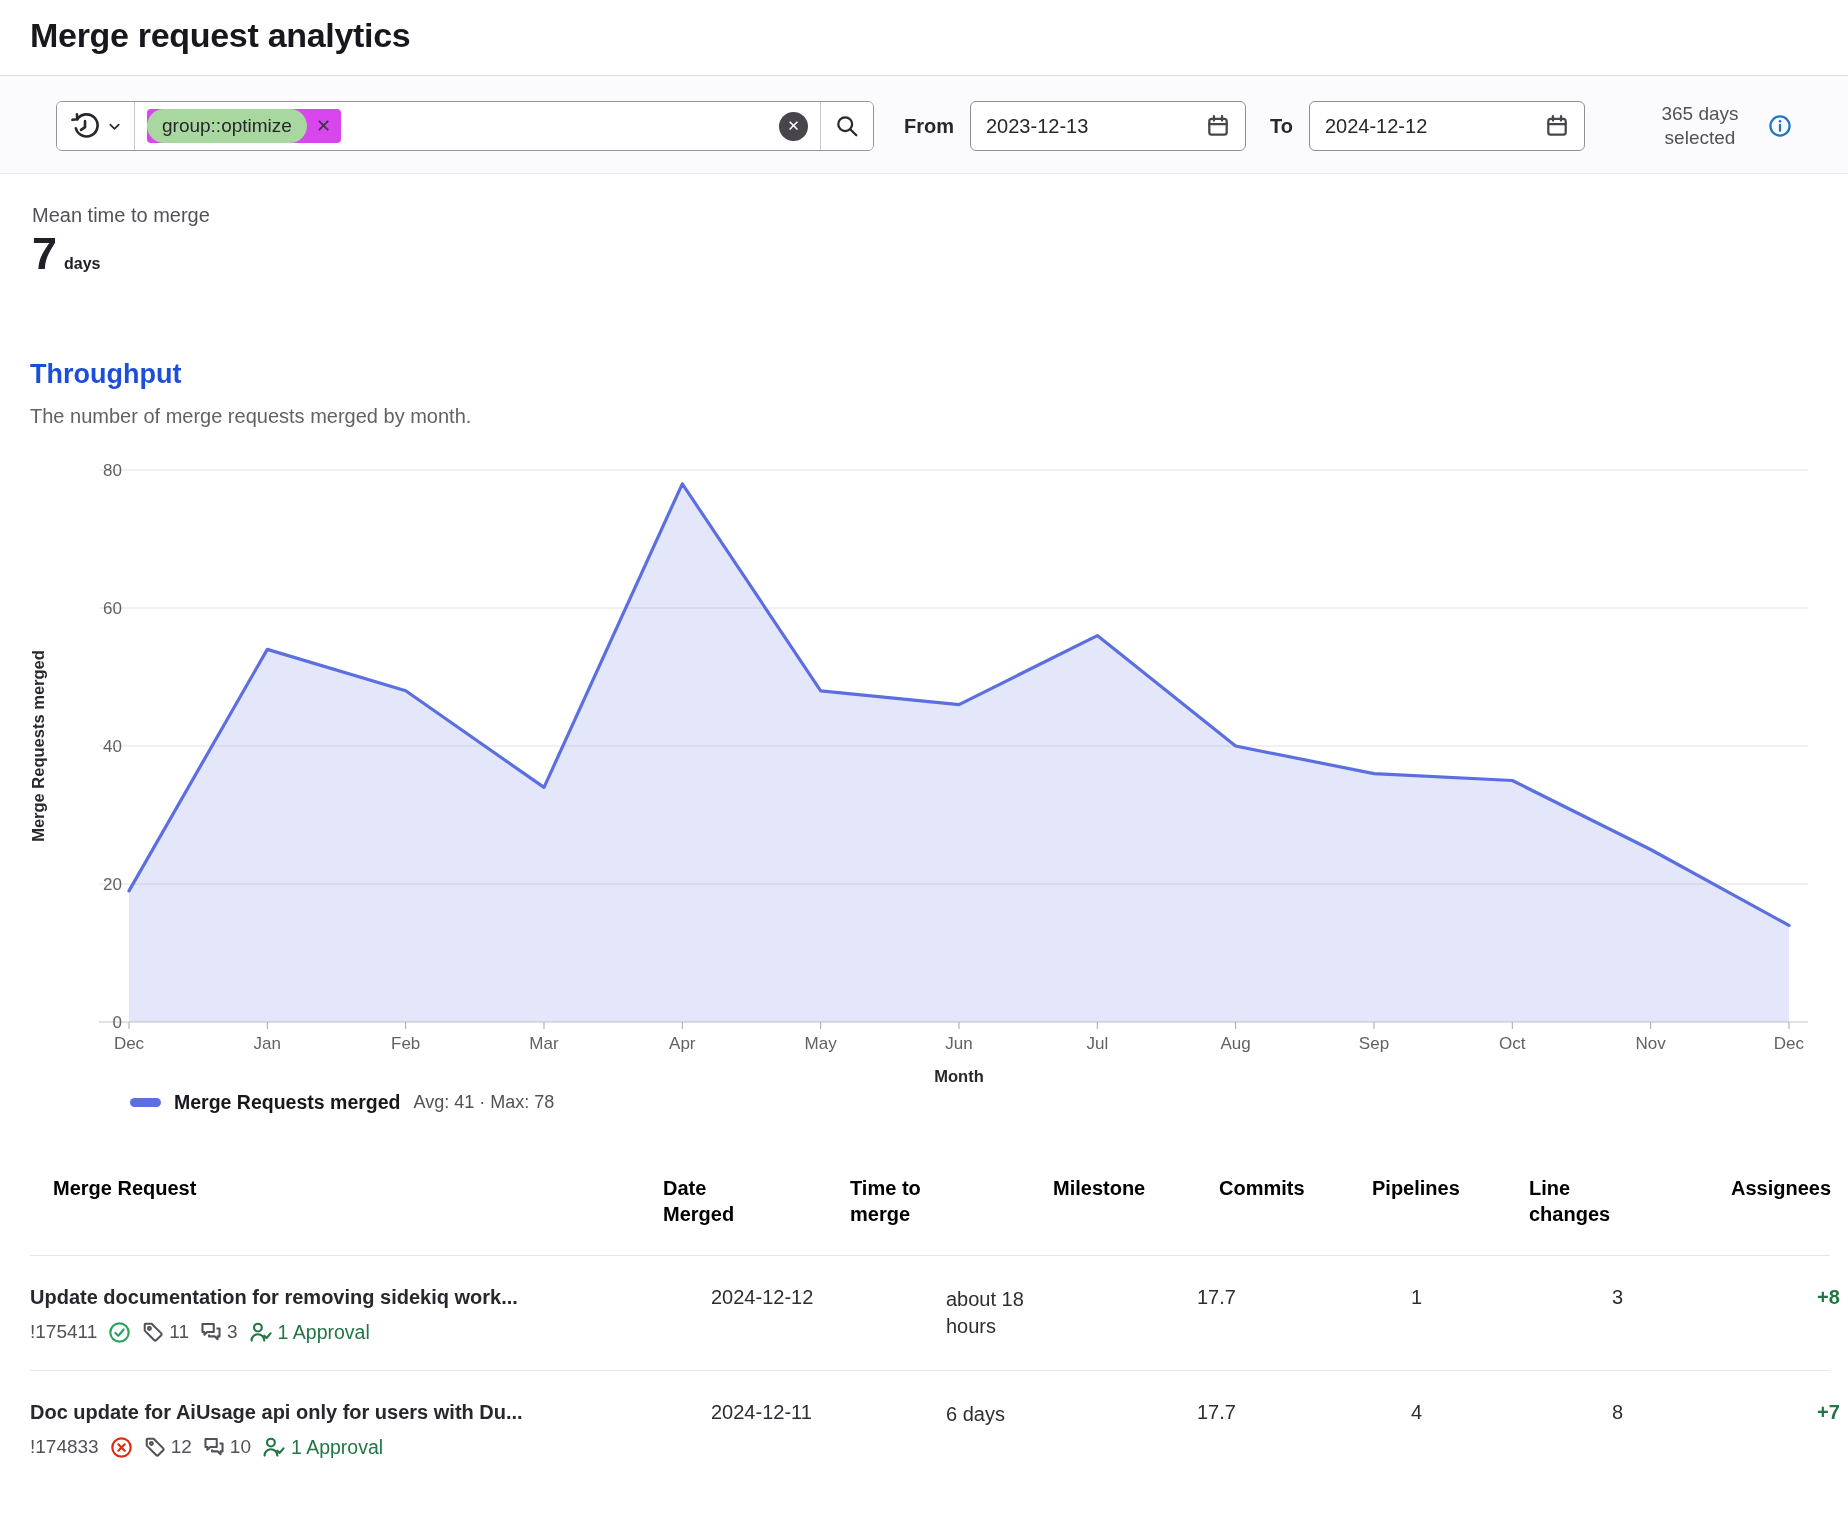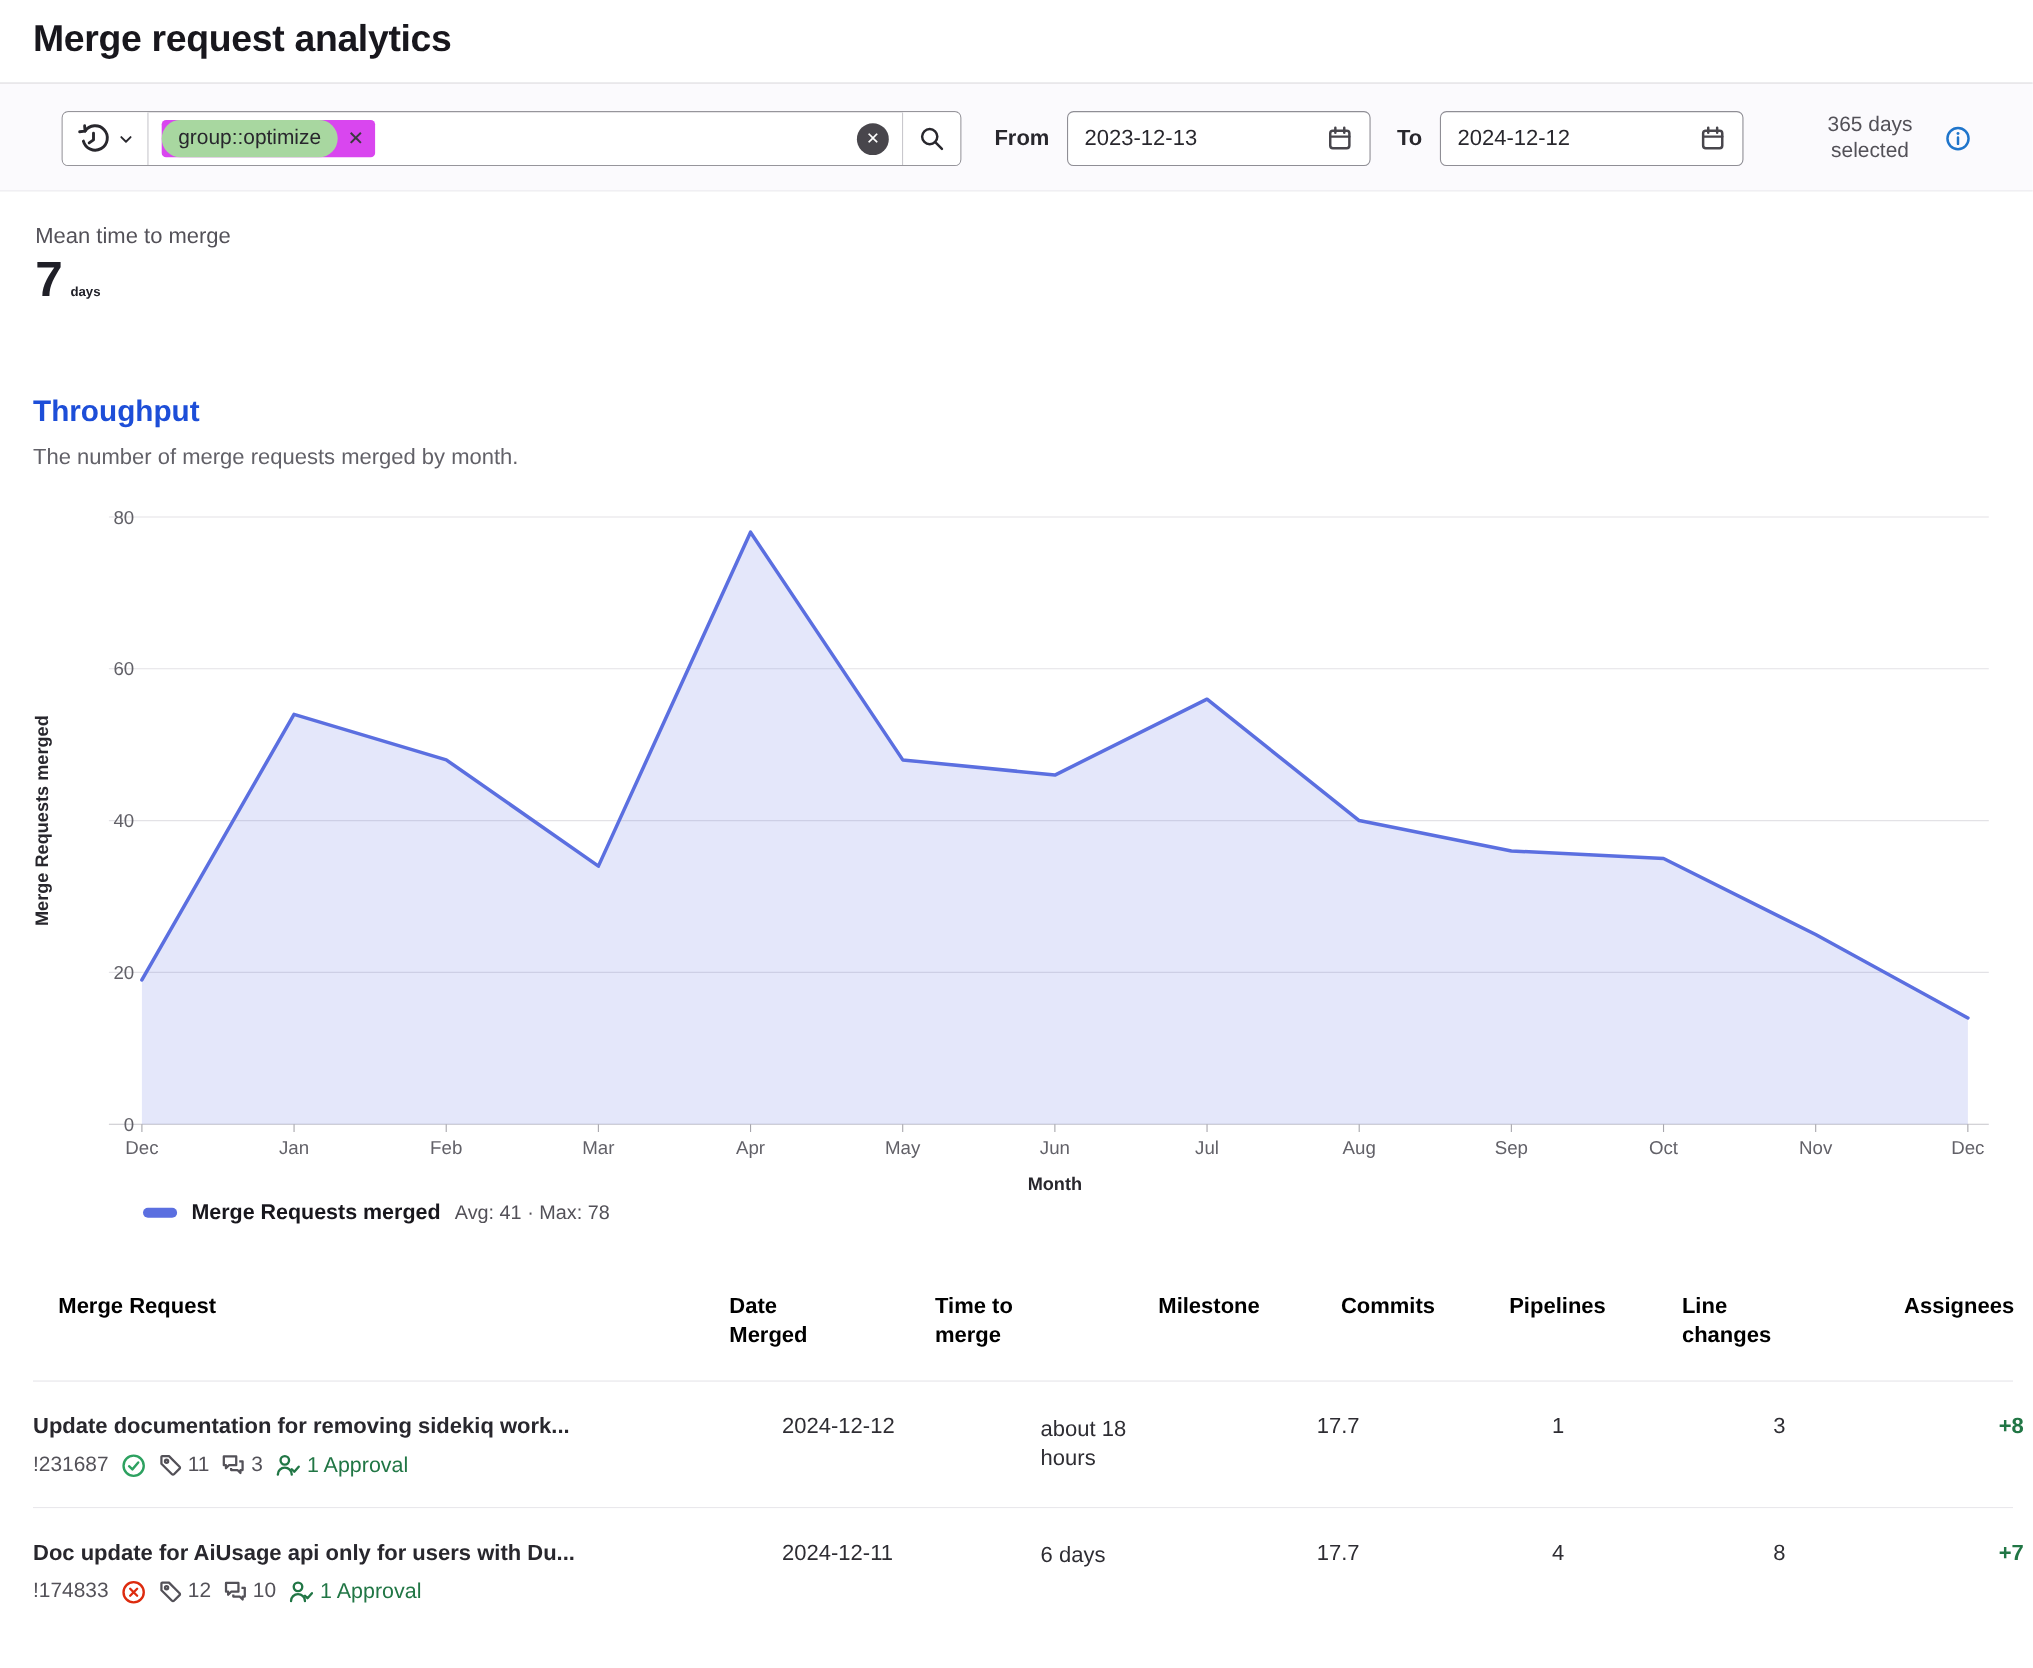--- a/index.html
+++ b/index.html
@@ -39,21 +39,21 @@
   .to-label { margin-left: 24px; }
   .days-selected-wrap { margin-left: auto; display: flex; align-items: center; gap: 12px; }
   .days-selected { width: 112px; text-align: center; font-size: 19px; line-height: 1.25;
     color: #535158; }
 
   
   .mean-block { margin: 30px 0 0 32px; }
   .mean-label { font-size: 20px; color: #535158; }
   .mean-value-row { margin-top: 2px; display: flex; align-items: baseline; }
   .mean-value { font-size: 45px; font-weight: 700; color: #202028; line-height: 1.1; }
-  .mean-unit { font-size: 12px; font-weight: 700; color: #202028; margin-left: 7px; }
+  .mean-unit { font-size: 16px; font-weight: 700; color: #202028; margin-left: 7px; }
 
   
   .section-heading { margin: 80px 0 0 30px; font-size: 27px; font-weight: 700; color: #1d4ed8; }
   .section-subtitle { margin: 15px 0 0 30px; font-size: 20px; color: #626168; }
 
   .chart-wrap { position: relative; margin: 4px 54px 0 30px; height: 655px; }
   .chart-wrap svg { display: block; width: 1782px; height: 655px; }
 
   .legend-row { margin: 0 0 0 130px; display: flex; align-items: center; height: 32px; }
   .legend-swatch { width: 31px; height: 9px; border-radius: 5px; background: #7285ea; }
@@ -232,21 +232,21 @@
     <div class="cell">Commits</div>
     <div class="cell">Pipelines</div>
     <div class="cell"><span class="head-narrow">Line changes</span></div>
     <div class="cell">Assignees</div>
   </div>
 
   <div class="mr-grid mr-row row-line">
     <div class="cell first">
       <div class="mr-title">Update documentation for removing sidekiq work...</div>
       <div class="mr-meta">
-        <span>!231687</span>
+        <span>!175411</span>
         <span class="icon">
           <svg width="23" height="23" viewBox="0 0 16 16" fill="none" stroke="#2da160" stroke-width="1.5" stroke-linecap="round" stroke-linejoin="round">
             <circle cx="8" cy="8" r="6.4"></circle>
             <path d="M5.1 8.3 L7.2 10.3 L10.9 5.9"></path>
           </svg>
         </span>
         <span class="meta-group">
           <span class="icon">
             <svg width="22" height="22" viewBox="0 0 16 16" fill="none" stroke="#535158" stroke-width="1.5" stroke-linejoin="round">
               <path d="M2 2.6 a0.6 0.6 0 0 1 0.6-0.6 H7 l7 7 a0.9 0.9 0 0 1 0 1.3 L10.3 14 a0.9 0.9 0 0 1-1.3 0 L2 7 Z"></path>

